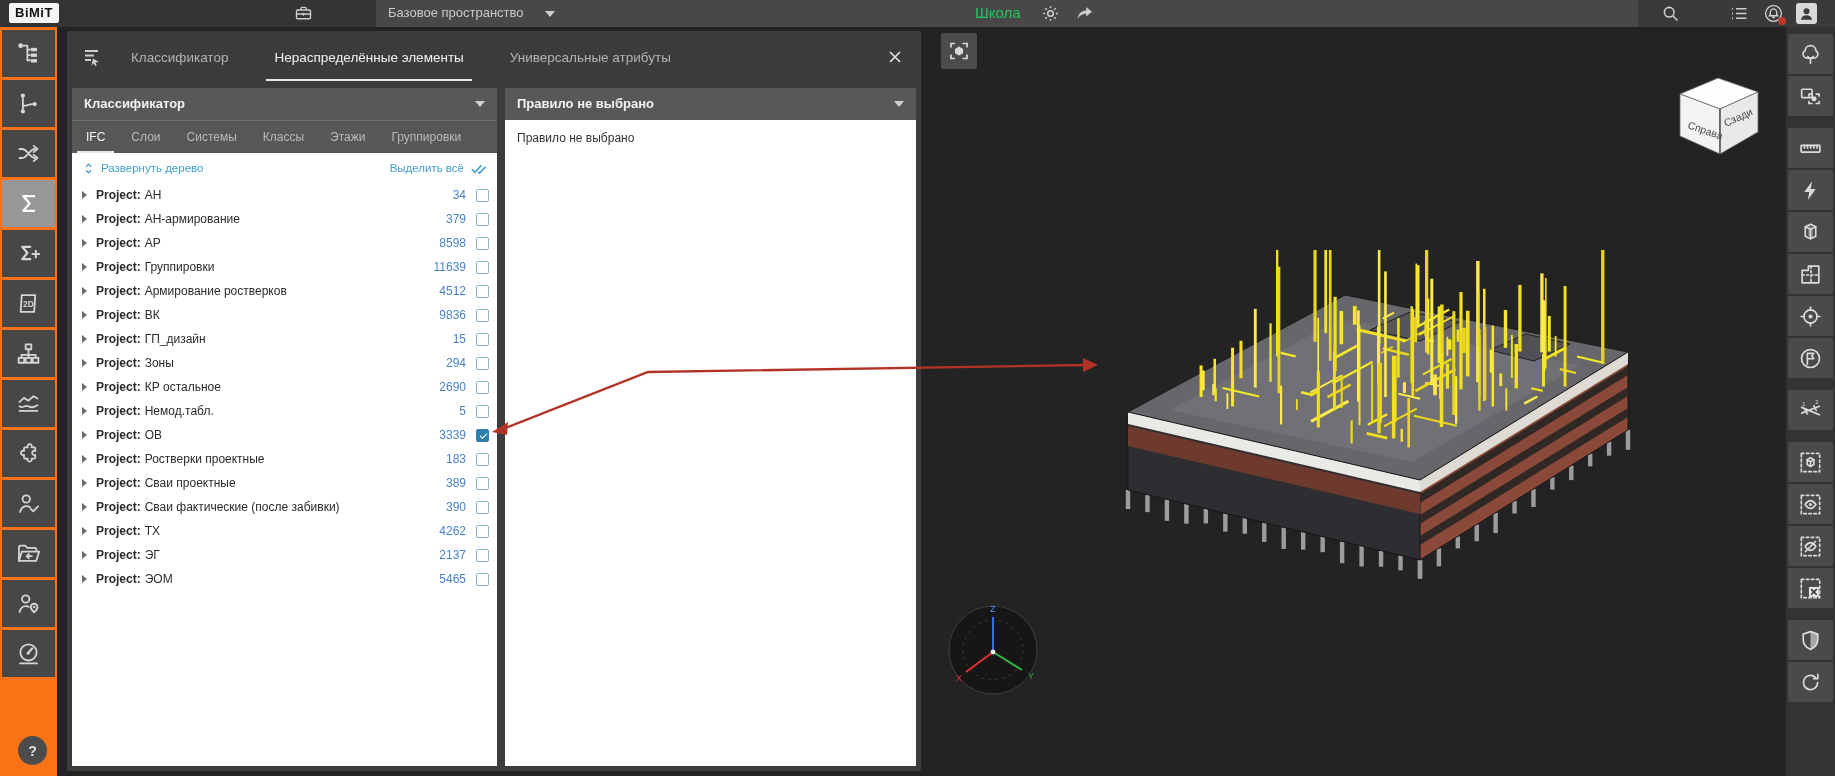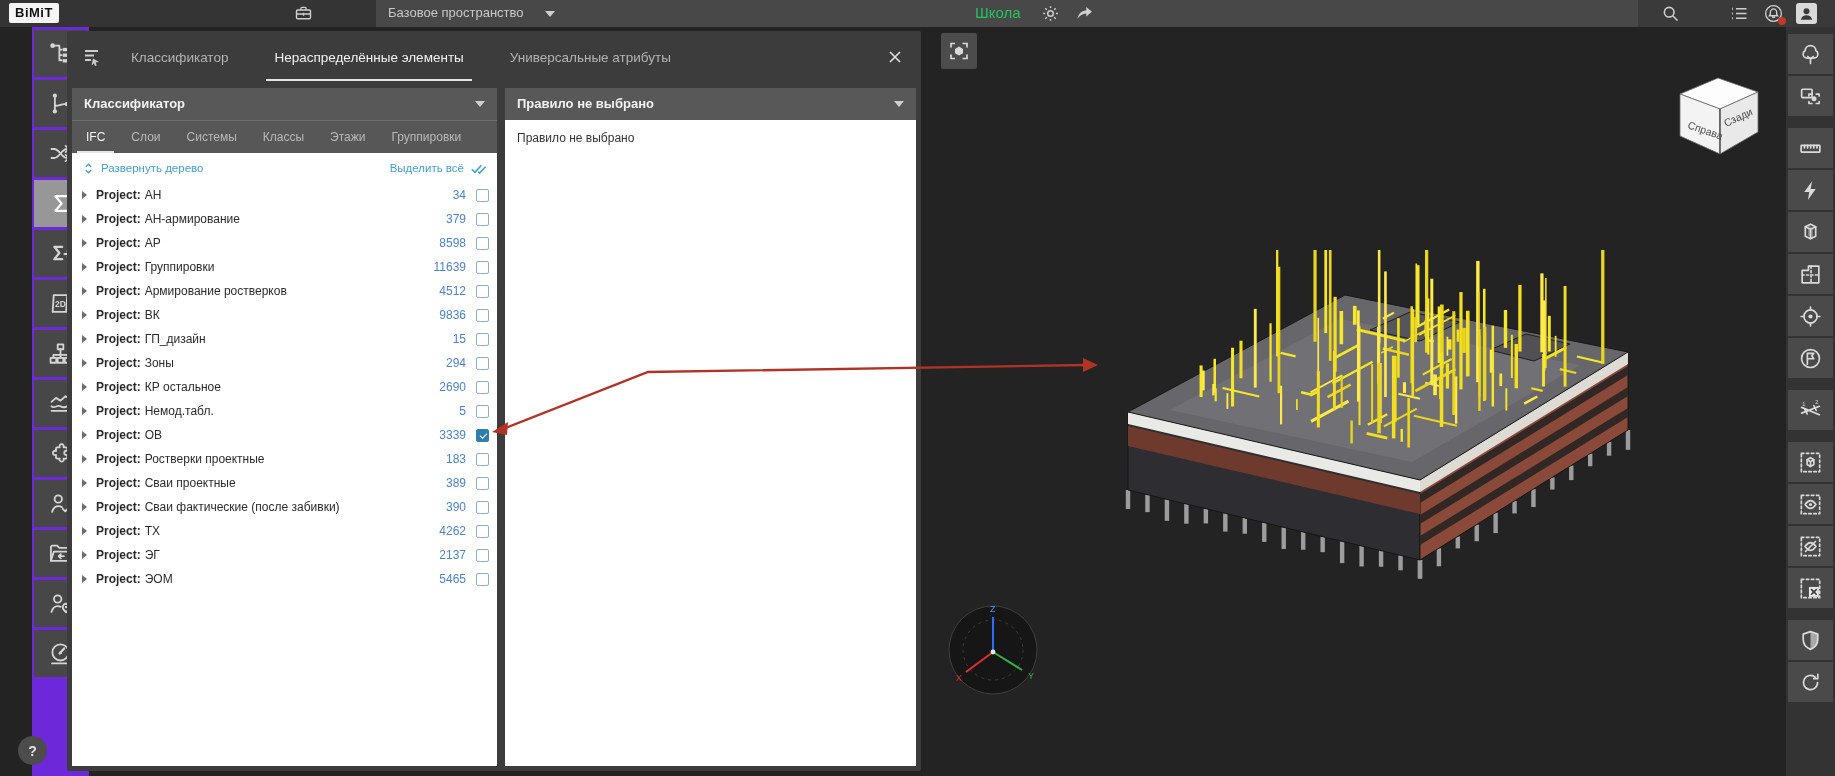--- a/index.html
+++ b/index.html
@@ -17,21 +17,21 @@
   .tb-ic { position:absolute; top:3px; width:21px; height:21px; color:#cFcFcF; }
   .tb-ic svg { width:100%; height:100%; }
   #workspace { position:absolute; left:388px; top:5px; color:#c9c9c9; font-size:13px; cursor:default; }
   #workspace .chev { display:inline-block; margin-left:18px; }
   #proj-title { position:absolute; left:975px; top:4px; color:#22c55e; font-size:15px; }
   #bell-dot { position:absolute; right:-2px; bottom:-1px; width:8px; height:8px; border-radius:50%; background:#c0392b; }
   #avatar { position:absolute; left:1796px; top:3px; width:21px; height:21px; background:#d9d9d9; border-radius:3px; }
   #avatar svg { width:100%; height:100%; }
 
   
-  #left-rail { position:absolute; left:0; top:27px; width:57px; height:749px; background:#6d28d9;margin-left:32px; }
+  #left-rail { position:absolute; left:0; top:27px; width:57px; height:749px; background:#f97316; }
   .rail-btn { position:absolute; left:2px; width:53px; height:47px; background:#474747;
     display:flex; align-items:center; justify-content:center; color:#d5d5d5; cursor:pointer; }
   .rail-btn svg { width:27px; height:27px; }
   .rail-btn.active { background:#979797; color:#ffffff; }
   #help-btn { position:absolute; left:18px; top:736px; width:29px; height:29px; border-radius:50%;
     background:#4c4c4c; color:#e3e3e3; font-size:14px; font-weight:bold; display:flex;
     align-items:center; justify-content:center; cursor:pointer; }
 
   
   #right-rail { position:absolute; left:1786px; top:27px; width:49px; height:749px; background:#333333;

